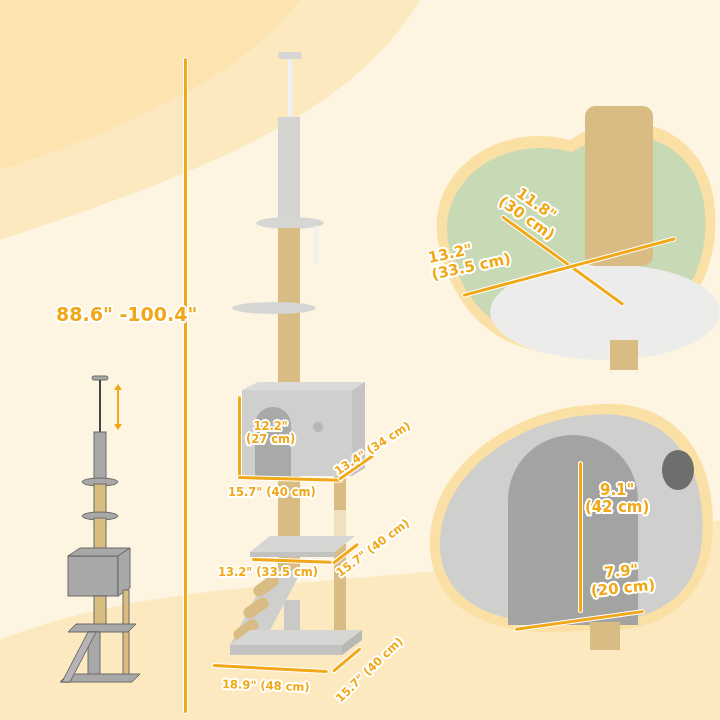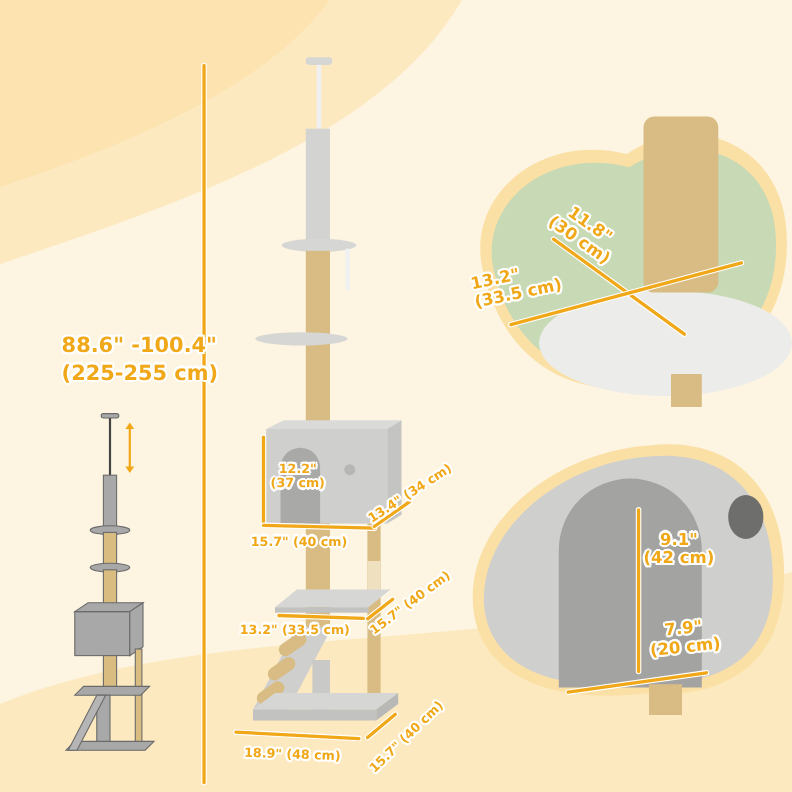--- a/index.html
+++ b/index.html
@@ -19,21 +19,20 @@
 <svg class="abs" style="left:0;top:0" width="720" height="720">
   <path d="M0 0 H420 C350 120 180 180 0 240 Z" fill="#fde9bf"></path>
   <path d="M0 0 H300 C240 80 120 130 0 170 Z" fill="#fbe0a6" opacity="0.6"></path>
   <path d="M0 640 C200 560 450 600 720 520 V720 H0 Z" fill="#fde9bf"></path>
 </svg>
 
 <div class="line" style="left:184px;top:58px;width:3px;height:655px;"></div>
 
 <div class="dim big" style="left:56px;top:302px;">
   <span class="dl">88.6" -100.4"</span>
-  <span class="dl">(225-255 cm)</span>
 </div>
 
 <svg class="abs" style="left:48px;top:370px" width="110" height="330">
   <g fill="#a8a8a8" stroke="#6a6a6a" stroke-width="1">
     <rect x="44" y="6" width="16" height="4" rx="2"></rect>
     <line x1="52" y1="10" x2="52" y2="62" stroke="#444" stroke-width="2"></line>
     <rect x="46" y="62" width="12" height="48"></rect>
     <ellipse cx="52" cy="112" rx="18" ry="4"></ellipse>
     <rect x="46" y="114" width="12" height="30" fill="#d9bd80"></rect>
     <ellipse cx="52" cy="146" rx="18" ry="4"></ellipse>
@@ -93,21 +92,21 @@
     <polygon points="142,605 162,590 162,600 142,615" fill="#b8b8b6"></polygon>
   </g>
 </svg>
 
 <div class="line" style="left:238px;top:396px;width:3px;height:80px;"></div>
 <div class="line" style="left:238px;top:476px;width:104px;height:3px;transform:rotate(1.5deg);transform-origin:left;"></div>
 <div class="line" style="left:339px;top:478px;width:42px;height:3px;transform:rotate(-35deg);transform-origin:left;"></div>
 
 <div class="dim sm" style="left:246px;top:420px;text-align:center;">
   <span class="dl">12.2"</span>
-  <span class="dl">(37 cm)</span>
+  <span class="dl">(27 cm)</span>
 </div>
 <div class="dim sm" style="left:228px;top:486px;">15.7" (40 cm)</div>
 <div class="dim sm" style="left:336px;top:466px;transform:rotate(-33deg);transform-origin:left;">13.4" (34 cm)</div>
 
 <div class="line" style="left:252px;top:558px;width:80px;height:3px;transform:rotate(2deg);transform-origin:left;"></div>
 <div class="line" style="left:333px;top:562px;width:32px;height:3px;transform:rotate(-38deg);transform-origin:left;"></div>
 <div class="dim sm" style="left:218px;top:566px;">13.2" (33.5 cm)</div>
 <div class="dim sm" style="left:338px;top:568px;transform:rotate(-37deg);transform-origin:left;">15.7" (40 cm)</div>
 
 <div class="line" style="left:213px;top:664px;width:115px;height:3px;transform:rotate(3deg);transform-origin:left;"></div>

